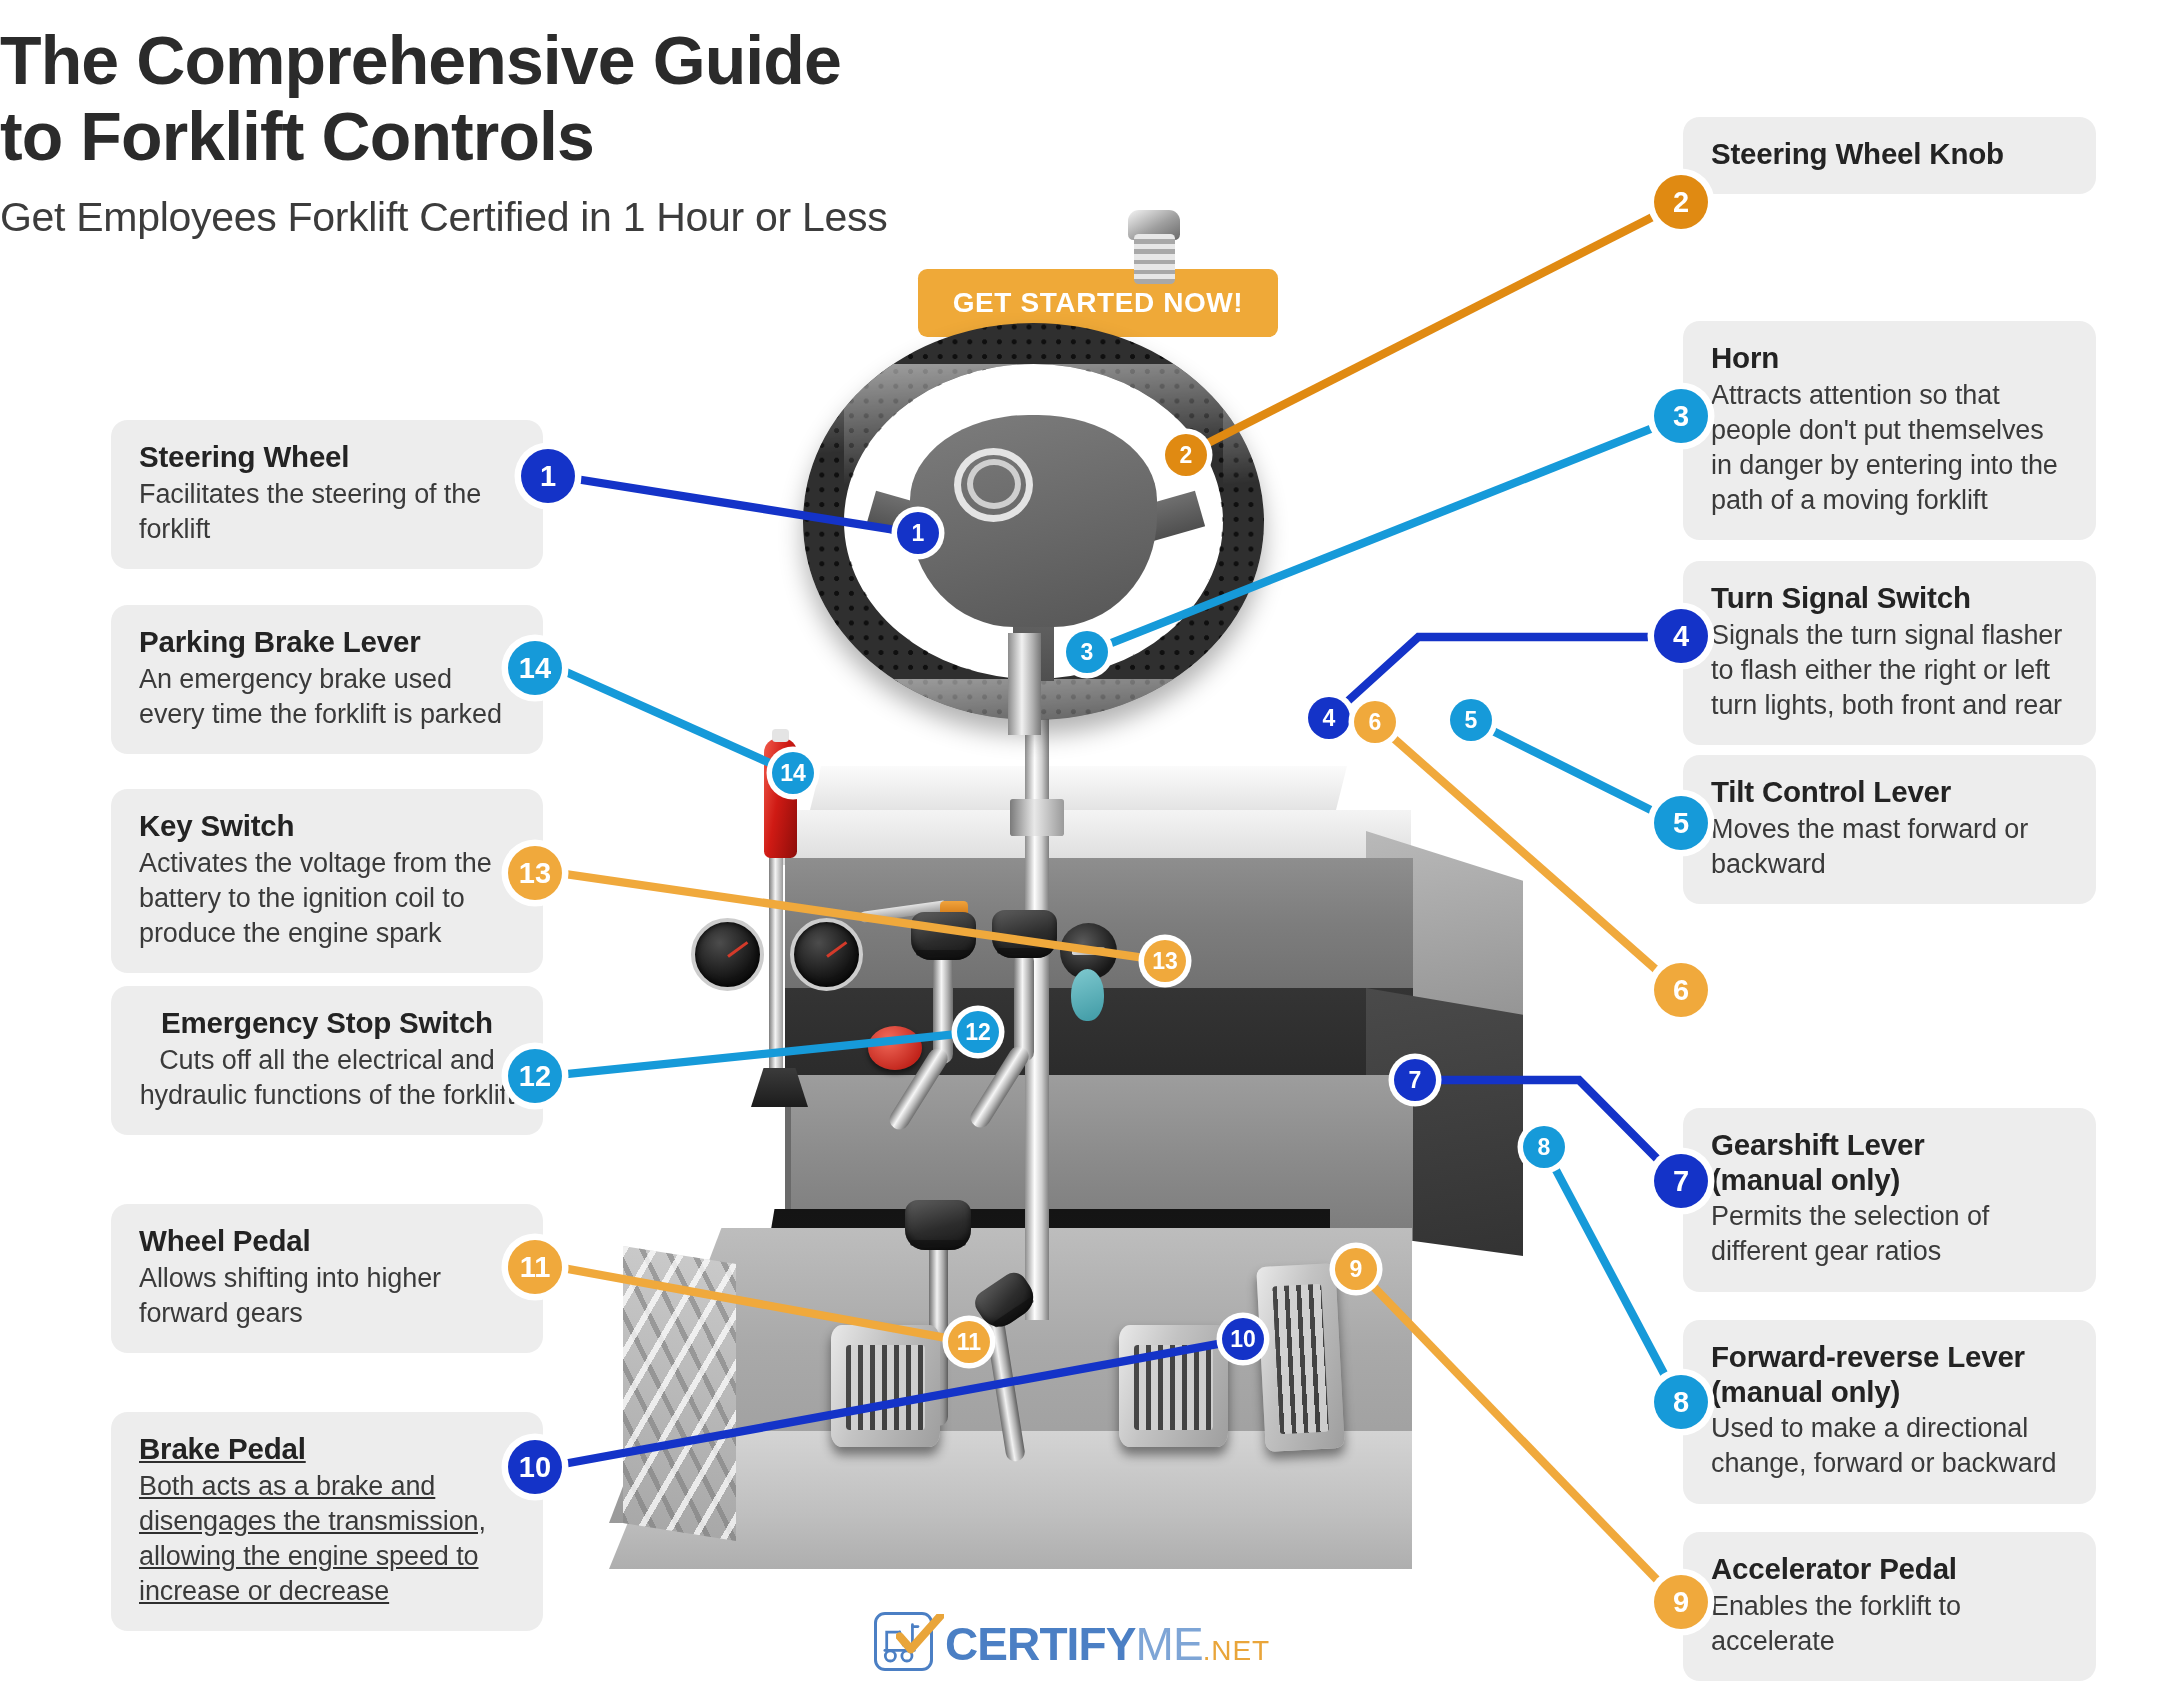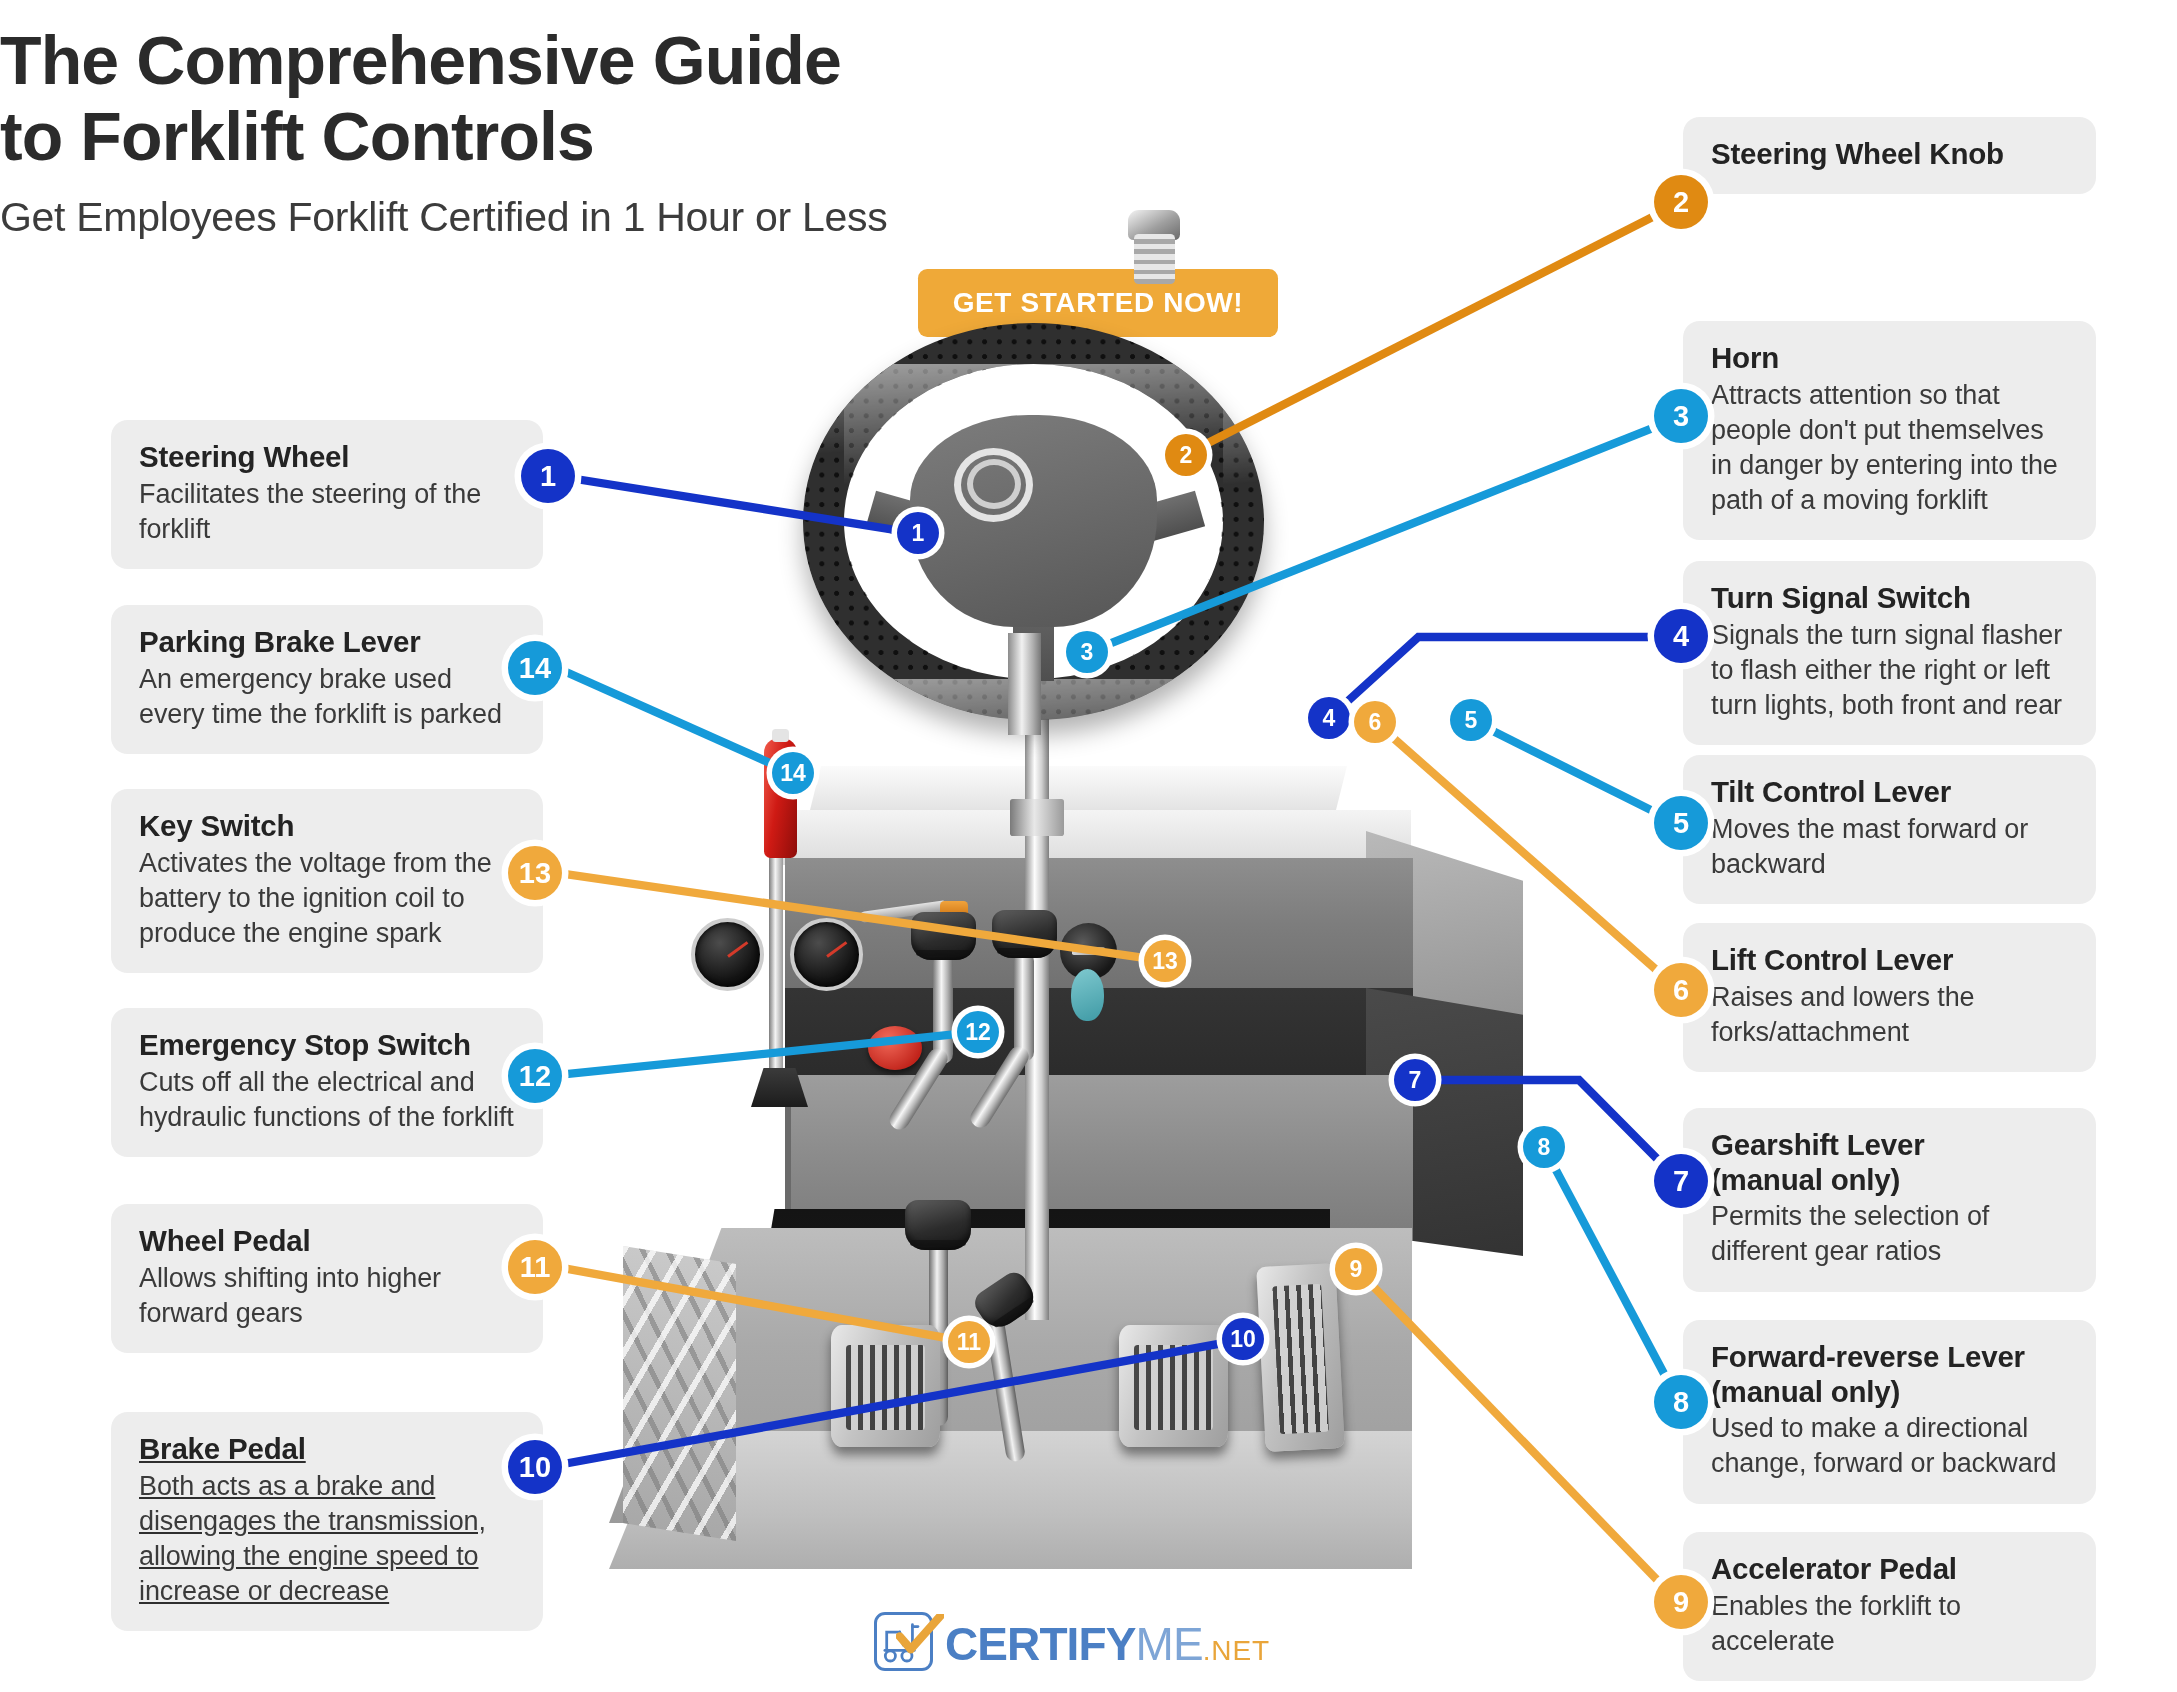--- a/index.html
+++ b/index.html
@@ -298,21 +298,21 @@
     <div class="dsc">Facilitates the steering of the forklift</div>
   </div>
   <div class="card left" style="top:605px;">
     <div class="ttl">Parking Brake Lever</div>
     <div class="dsc">An emergency brake used every time the forklift is parked</div>
   </div>
   <div class="card left" style="top:789px;">
     <div class="ttl">Key Switch</div>
     <div class="dsc">Activates the voltage from the battery to the ignition coil to produce the engine spark</div>
   </div>
-  <div class="card left" style="top:1008px;">
+  <div class="card left" style="top:986px;text-align:center;">
     <div class="ttl">Emergency Stop Switch</div>
     <div class="dsc">Cuts off all the electrical and hydraulic functions of the forklift</div>
   </div>
   <div class="card left" style="top:1204px;">
     <div class="ttl">Wheel Pedal</div>
     <div class="dsc">Allows shifting into higher forward gears</div>
   </div>
   <div class="card left" style="top:1412px;text-decoration:underline;">
     <div class="ttl">Brake Pedal</div>
     <div class="dsc">Both acts as a brake and disengages the transmission, allowing the engine speed to increase or decrease</div>
@@ -332,24 +332,20 @@
     <div class="ttl">Horn</div>
     <div class="dsc">Attracts attention so that people don't put themselves in danger by entering into the path of a moving forklift</div>
   </div>
   <div class="card right" style="top:561px;">
     <div class="ttl">Turn Signal Switch</div>
     <div class="dsc">Signals the turn signal flasher to flash either the right or left turn lights, both front and rear</div>
   </div>
   <div class="card right" style="top:755px;">
     <div class="ttl">Tilt Control Lever</div>
     <div class="dsc">Moves the mast forward or backward</div>
-  </div>
-  <div class="card right" style="top:923px;">
-    <div class="ttl">Lift Control Lever</div>
-    <div class="dsc">Raises and lowers the forks/attachment</div>
   </div>
   <div class="card right" style="top:1108px;">
     <div class="ttl">Gearshift Lever</div>
     <div class="ttl">(manual only)</div>
     <div class="dsc">Permits the selection of different gear ratios</div>
   </div>
   <div class="card right" style="top:1320px;">
     <div class="ttl">Forward-reverse Lever</div>
     <div class="ttl">(manual only)</div>
     <div class="dsc">Used to make a directional change, forward or backward</div>

